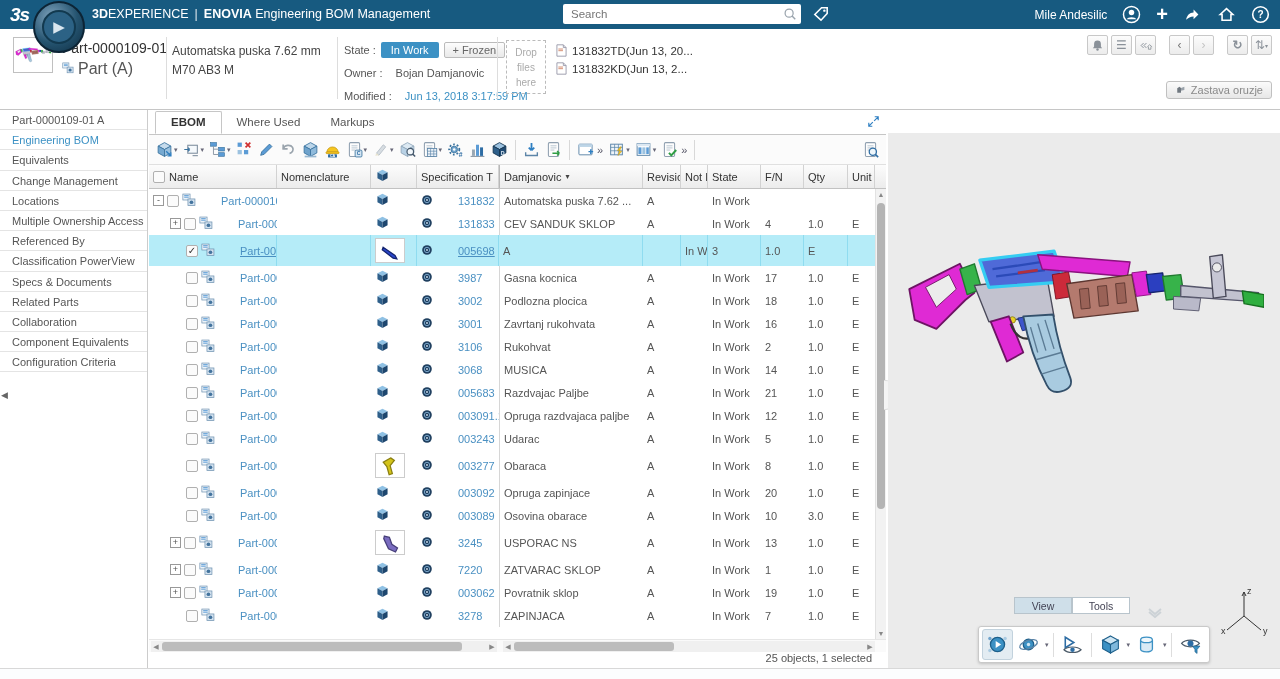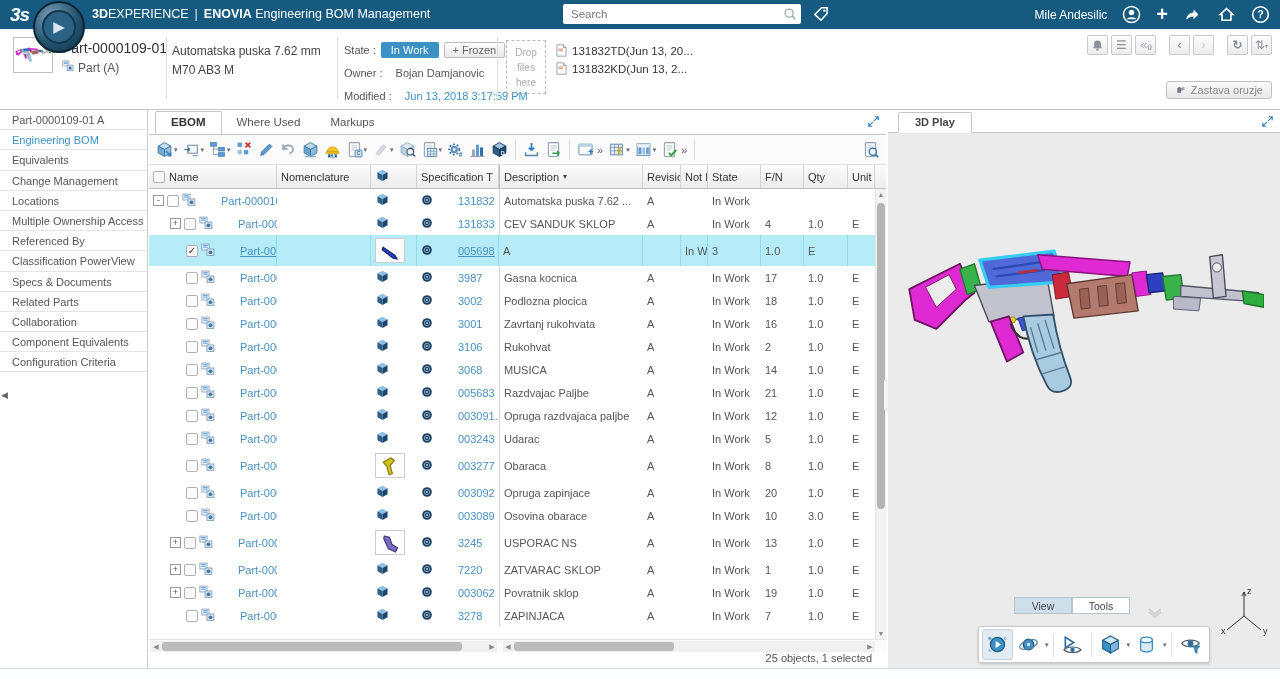--- a/index.html
+++ b/index.html
@@ -24,21 +24,21 @@
   #topright { position:absolute; right:10px; top:0; height:29px; display:flex; align-items:center; gap:15px; color:#fff; }
   #topright .uname { font-size:12px; }
   #topright .tbico { display:flex; align-items:center; }
   #topright .plus { font-size:20px; font-weight:bold; line-height:1; margin-top:-2px; }
 
   
   #hdr { position:absolute; top:29px; left:0; right:0; height:81px; background:#fff; border-bottom:1px solid #c6c6c6; z-index:20; }
   #thumbbox { position:absolute; left:13px; top:8px; width:40px; height:36px; border:1px solid #c0c0c0; background:#fff; display:flex; align-items:center; justify-content:center; }
   #hdrtitle { position:absolute; left:62px; top:11px; }
   #hdrtitle .t1 { font-size:14px; color:#333; }
-  #hdrtitle .t2 { font-size:12px; color:#555; margin-top:4px; display:flex; align-items:center; gap:4px; }
+  #hdrtitle .t2 { font-size:16px; color:#555; margin-top:4px; display:flex; align-items:center; gap:4px; }
   .vline { position:absolute; top:8px; height:62px; width:1px; background:#ddd; }
   #descblock { position:absolute; left:172px; top:13px; font-size:12px; color:#444; line-height:1.6; }
   #stateblock { position:absolute; left:344px; top:9px; font-size:11.5px; color:#444; }
   #stateblock .row { display:flex; align-items:center; height:21px; gap:5px; }
   .badge { background:#3c91c4; color:#fff; font-size:11px; padding:2px 10px; border-radius:2px; }
   .btn-frozen { border:1px solid #bbb; background:linear-gradient(#fdfdfd,#e9e9e9); color:#666; font-size:11px; padding:1px 8px; border-radius:2px; }
   .linkblue { color:#3c91c4; }
   #dropzone { position:absolute; left:506px; top:11px; width:40px; height:54px; border:1px dashed #bbb; color:#aaa; font-size:10px; display:flex; align-items:center; justify-content:center; text-align:center; line-height:1.5; }
   #files { position:absolute; left:556px; top:13px; font-size:11.5px; color:#333; }
   #files .frow { display:flex; align-items:center; gap:5px; height:18px; }
@@ -501,21 +501,21 @@
           <span><svg width="15" height="15" viewBox="0 0 16 16">
               <polygon points="8,1.8 13.4,4.6 8,7.4 2.6,4.6" fill="#8fc1e4"></polygon>
               <polygon points="2.6,4.6 8,7.4 8,13.8 2.6,11" fill="#2e5f8a"></polygon>
               <polygon points="13.4,4.6 8,7.4 8,13.8 13.4,11" fill="#1d466e"></polygon>
             </svg></span>
         </div>
         <div class="hcell">
           <span>Specification T</span>
         </div>
         <div class="hcell bl">
-          <span>Description</span>
+          <span>Damjanovic</span>
           <span class="sortcaret">▾</span>
         </div>
         <div class="hcell">
           <span>Revision</span>
         </div>
         <div class="hcell">
           <span>Not L</span>
         </div>
         <div class="hcell">
           <span>State</span>
@@ -1213,26 +1213,20 @@
         <span class="harr" style="left:0">◀</span>
         <div class="hthumb" style="left:11px;width:160px"></div>
         <span class="harr" style="right:0">▶</span>
       </div>
     </div>
     <div id="statusbar">25 objects, 1 selected</div>
   </div>
 
   <div id="viewer">
     <div id="panelhandle"></div>
-    <div id="vtabs">
-      <span id="vtab3d">3D Play</span>
-      <span class="expandico"><svg width="13" height="13" viewBox="0 0 16 16">
-            <path d="M9.5 2.2h4.3v4.3M13.8 2.2 8.8 7.2M6.5 13.8H2.2V9.5M2.2 13.8l5-5" stroke="#2e7fc2" stroke-width="1.4" fill="none"></path>
-          </svg></span>
-    </div>
     <div id="vcanvas">
       <svg id="riflebig" width="362" height="172" viewBox="0 0 400 190">
           <use href="#rifleArt"></use>
         </svg>
       <div id="vfoottabs">
           <span class="vftab active">View</span>
           <span class="vftab">Tools</span>
         </div>
       <span id="vchevwrap" style="position:absolute;left:258px;bottom:44px"><svg width="18" height="14" viewBox="0 0 18 14">
             <path d="M3 3l6 5 6-5M3 6l6 5 6-5" stroke="#ccd2d6" stroke-width="1.8" fill="none"></path>

